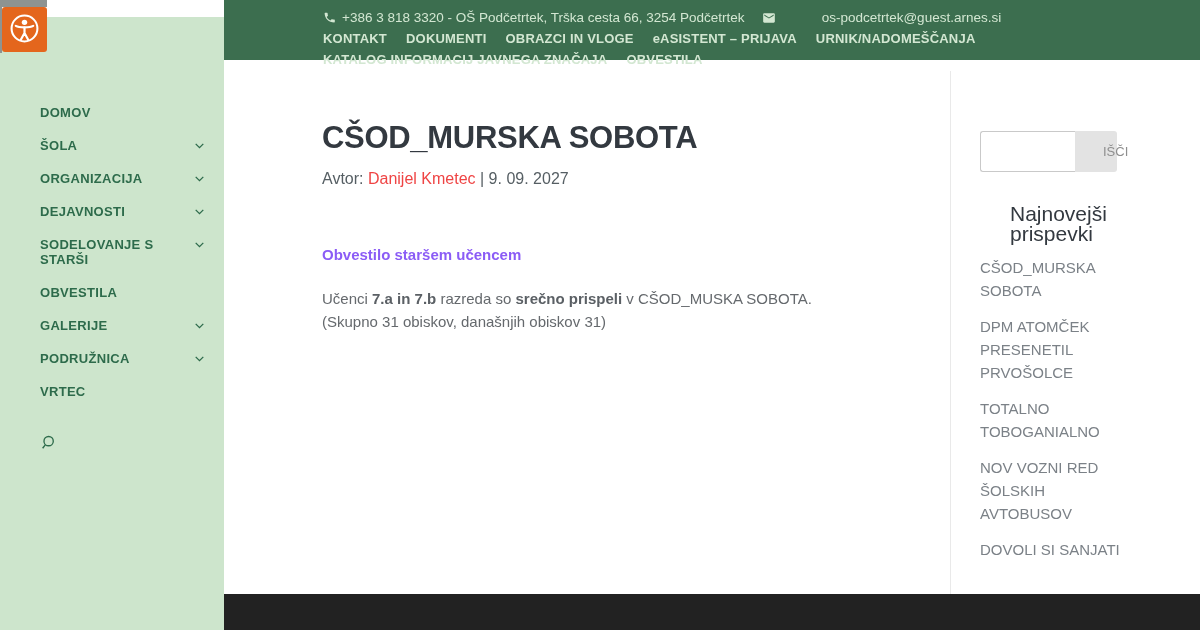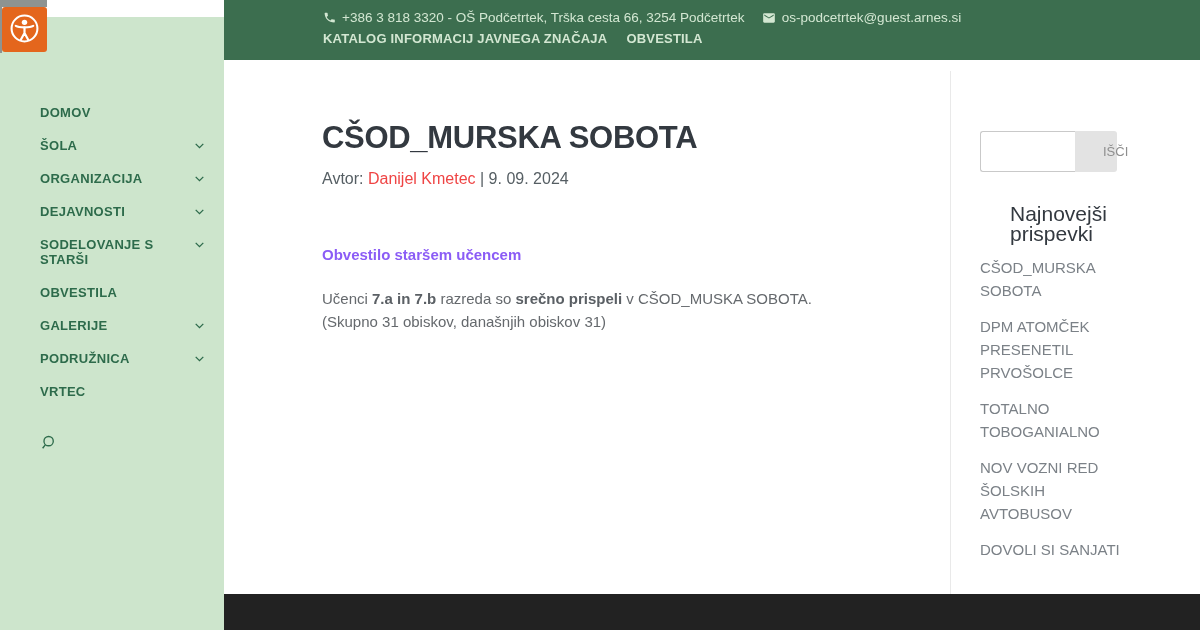--- a/index.html
+++ b/index.html
@@ -28,21 +28,21 @@
   .menu-chevron{position:absolute; right:0; top:1px; color:var(--menu_green,#2d6b4b);}
   .side-search-btn{position:absolute; top:417px; left:40px; background:none; border:none; cursor:pointer;}
   
   .topbar{position:absolute; left:224px; top:0; width:976px; height:60px;
     background:var(--header_green,#3c6e4f); padding:7px 0 0 99px;}
   .topbar-row{display:flex; align-items:center; height:21px;
     color:var(--topbar_text,#d3e7d2); font-size:13.5px;}
   .topbar-row .icn{display:inline-flex; margin-right:6px;}
   .topbar a{color:var(--topbar_text,#d3e7d2); text-decoration:none; cursor:pointer;}
   .topbar-nav a{margin-right:19px; font-size:13px; font-weight:600; letter-spacing:.2px;}
-  .email-wrap{margin-left:17px; display:inline-flex; align-items:center;}
+  .email-wrap{margin-left:17px; display:inline-flex; align-items:center;gap:40px;}
   
   .main{position:absolute; left:224px; top:71px; width:726px; height:523px;
     background:#fff; padding:47px 0 0 98px;}
   .post-title{font-size:31px; font-weight:600; letter-spacing:-.3px; line-height:40px; color:#333940;}
   .post-meta{margin-top:12px; font-size:16px; color:#555e63;}
   .post-meta a{color:#ef4444; text-decoration:none; cursor:pointer;}
   .post-sub{margin-top:58px; font-size:15px; font-weight:700; color:#8b5cf6;}
   .post-body{margin-top:24px; font-size:15px; line-height:23px; color:#65696d; width:600px;}
   .post-body strong{color:#5b6065;}
   .visits{display:block;}
@@ -151,28 +151,35 @@
     <span class="email-wrap">
       <span class="icn">
         <svg width="14" height="14" viewBox="0 0 24 24" fill="#d3e7d2">
             <path d="M20 4H4c-1.1 0-2 .9-2 2v12c0 1.1.9 2 2 2h16c1.1 0 2-.9 2-2V6c0-1.1-.9-2-2-2zm0 4l-8 5-8-5V6l8 5 8-5v2z"></path>
           </svg>
       </span>
       <a>os-podcetrtek@guest.arnes.si</a>
     </span>
   </div>
   <div class="topbar-row topbar-nav">
+    <a>KONTAKT</a>
+    <a>DOKUMENTI</a>
+    <a>OBRAZCI IN VLOGE</a>
+    <a>eASISTENT – PRIJAVA</a>
+    <a>URNIK/NADOMEŠČANJA</a>
+  </div>
+  <div class="topbar-row topbar-nav">
     <a>KATALOG INFORMACIJ JAVNEGA ZNAČAJA</a>
     <a>OBVESTILA</a>
   </div>
 </header>
 
 <main class="main">
   <h1 class="post-title">CŠOD_MURSKA SOBOTA</h1>
-  <p class="post-meta"><span>Avtor: </span><a>Danijel Kmetec</a><span> | </span><span>9. 09. 2024</span></p>
+  <p class="post-meta"><span>Avtor: </span><a>Danijel Kmetec</a><span> | </span><span>9. 09. 2027</span></p>
   <p class="post-sub">Obvestilo staršem učencem</p>
   <p class="post-body"><span>Učenci </span><strong>7.a in 7.b</strong><span> razreda so </span><strong>srečno prispeli</strong><span> v CŠOD_MUSKA SOBOTA.</span><span class="visits">(Skupno 31 obiskov, današnjih obiskov 31)</span></p>
 </main>
 
 <div class="divider"></div>
 <aside class="right-sidebar">
   <form class="search-form">
     <input class="search-input" type="text" style="">
     <button class="search-btn" type="submit">IŠČI</button>
   </form>

